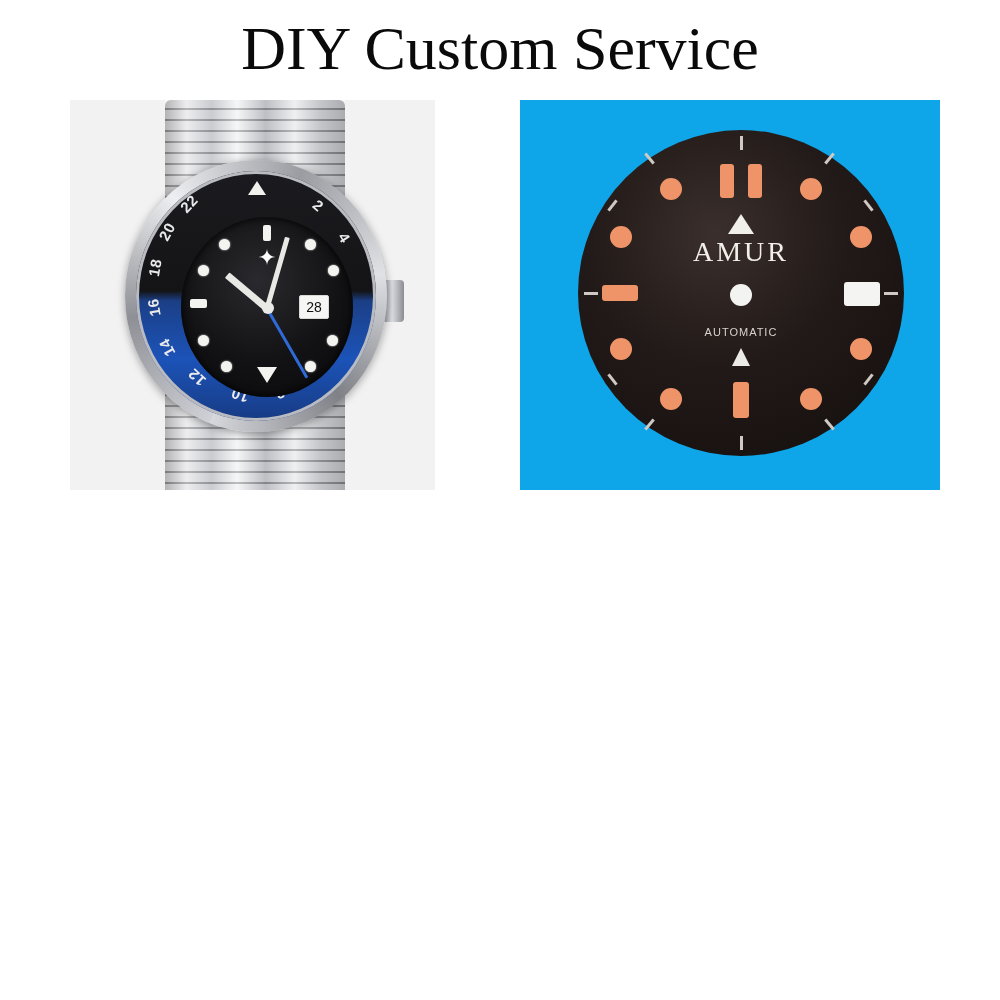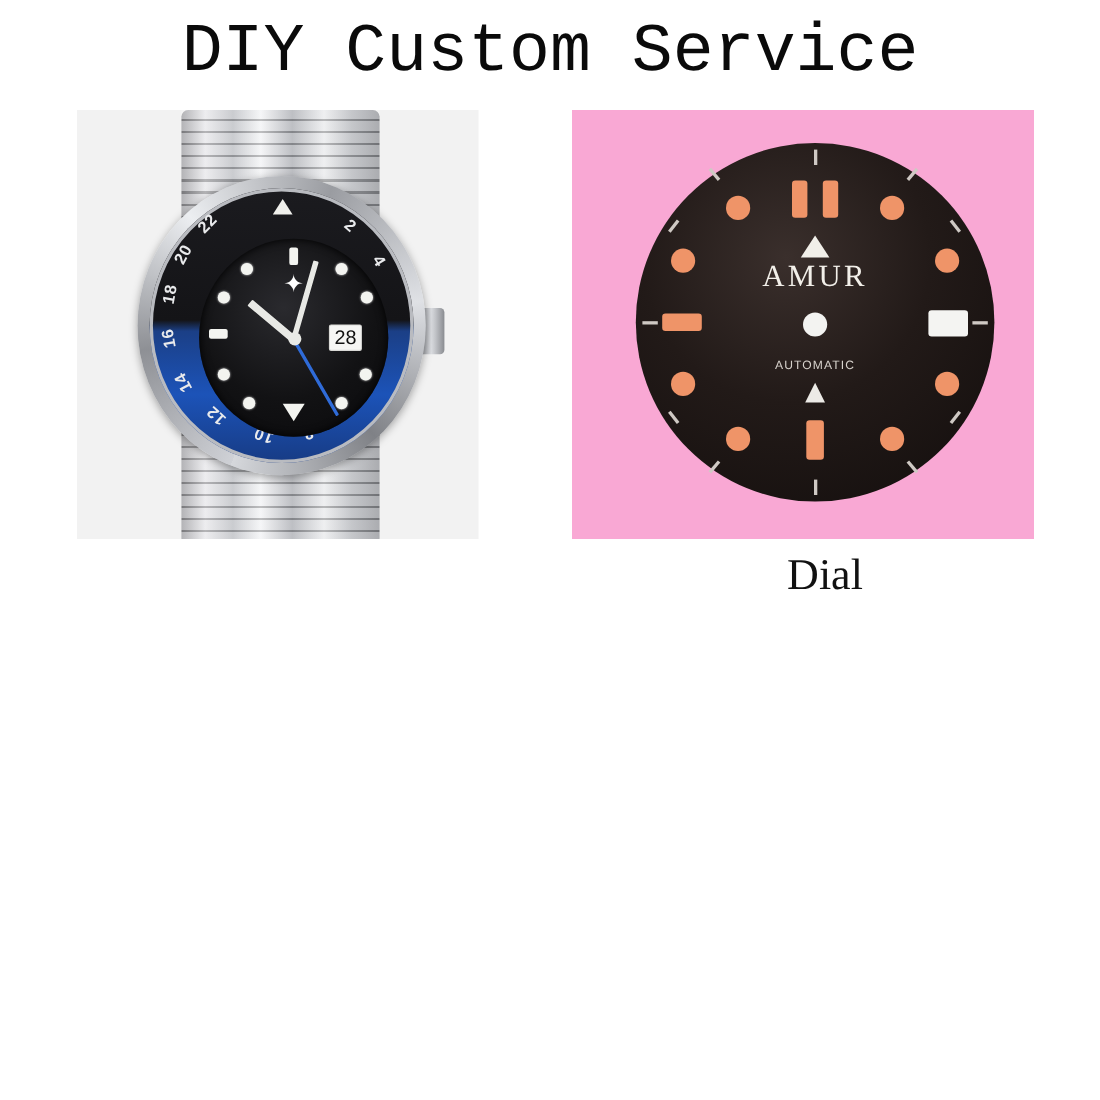--- a/index.html
+++ b/index.html
@@ -10,21 +10,21 @@
     overflow:hidden;
   }
   .page{position:relative;width:1000px;height:1000px;}
 
   .title{
     position:absolute;left:0;top:8px;width:1000px;
     text-align:center;
     font-size:62px;
     line-height:80px;
     color:#0a0a0a;
-    font-family:Liberation Mono, monospace;
+    font-family:Liberation Serif, serif;
     letter-spacing:0px;
   }
 
   .cell{position:absolute;}
   .caption{
     position:absolute;width:100%;text-align:center;
     font-size:40px;color:#111;
     font-family:"Liberation Serif", serif;
   }
 
@@ -82,30 +82,30 @@
   }
   .lum{position:absolute;background:#f3f4f0;border-radius:50%;box-shadow:0 0 2px #fff;}
   .lum-bar{position:absolute;background:#f3f4f0;border-radius:2px;}
   .logo-star{
     position:absolute;left:50%;top:30px;transform:translateX(-50%);
     color:#fff;font-size:22px;line-height:22px;
   }
   .date-win{
     position:absolute;left:118px;top:78px;width:28px;height:22px;
     background:#f6f6f4;border:1px solid #d9d9d6;border-radius:2px;
-    color:#111;font-size:18px;font-family:"Liberation Sans",sans-serif;
+    color:#111;font-size:14px;font-family:"Liberation Sans",sans-serif;
     text-align:center;line-height:22px;
   }
   .hand{position:absolute;background:#e8e9e5;transform-origin:0 50%;border-radius:1px;}
   .hand-blue{position:absolute;background:#2f6bd8;transform-origin:0 50%;border-radius:1px;}
 
   
   .dial-photo{
     position:absolute;left:520px;top:100px;width:420px;height:390px;
-    background:#f9a8d4;overflow:hidden;
+    background:#0ea5e9;overflow:hidden;
   }
   .dial-disc{
     position:absolute;left:58px;top:30px;width:326px;height:326px;border-radius:50%;
     background:radial-gradient(circle at 42% 32%,#3a2f2c 0%,#221a18 45%,#120d0c 100%);
   }
   .dot-o{position:absolute;background:#ef9468;border-radius:50%;}
   .dot-w{position:absolute;background:#f4f4f2;border-radius:3px;}
   .bar-o{position:absolute;background:#ef9468;border-radius:3px;}
   .tick{position:absolute;background:#cfc9c4;}
   .brand{
@@ -211,21 +211,20 @@
         <div class="dot-o" style="left:272px;top:208px;width:22px;height:22px;"></div>
         <div class="dot-w" style="left:266px;top:152px;width:36px;height:24px;"></div>
 
         <div style="position:absolute;left:50%;top:84px;margin-left:-13px;width:0;height:0;border-left:13px solid transparent;border-right:13px solid transparent;border-bottom:20px solid #f1efe9;"></div>
         <div class="brand" style="top:106px;font-size:28px;">AMUR</div>
         <div style="position:absolute;left:50%;top:154px;margin-left:-11px;width:22px;height:22px;border-radius:50%;background:#f3f3f1;"></div>
         <div class="auto-text" style="top:196px;">AUTOMATIC</div>
         <div style="position:absolute;left:50%;top:218px;margin-left:-9px;width:0;height:0;border-left:9px solid transparent;border-right:9px solid transparent;border-bottom:18px solid #eceae6;"></div>
       </div>
     </div>
-    <div class="caption" style="left:0;top:498px;">Dial</div>
   </div>
 
   <div class="cell" style="left:0;top:560px;width:500px;height:440px;">
     
     
   </div>
 
   <div class="cell" style="left:500px;top:560px;width:500px;height:440px;">
     
     

